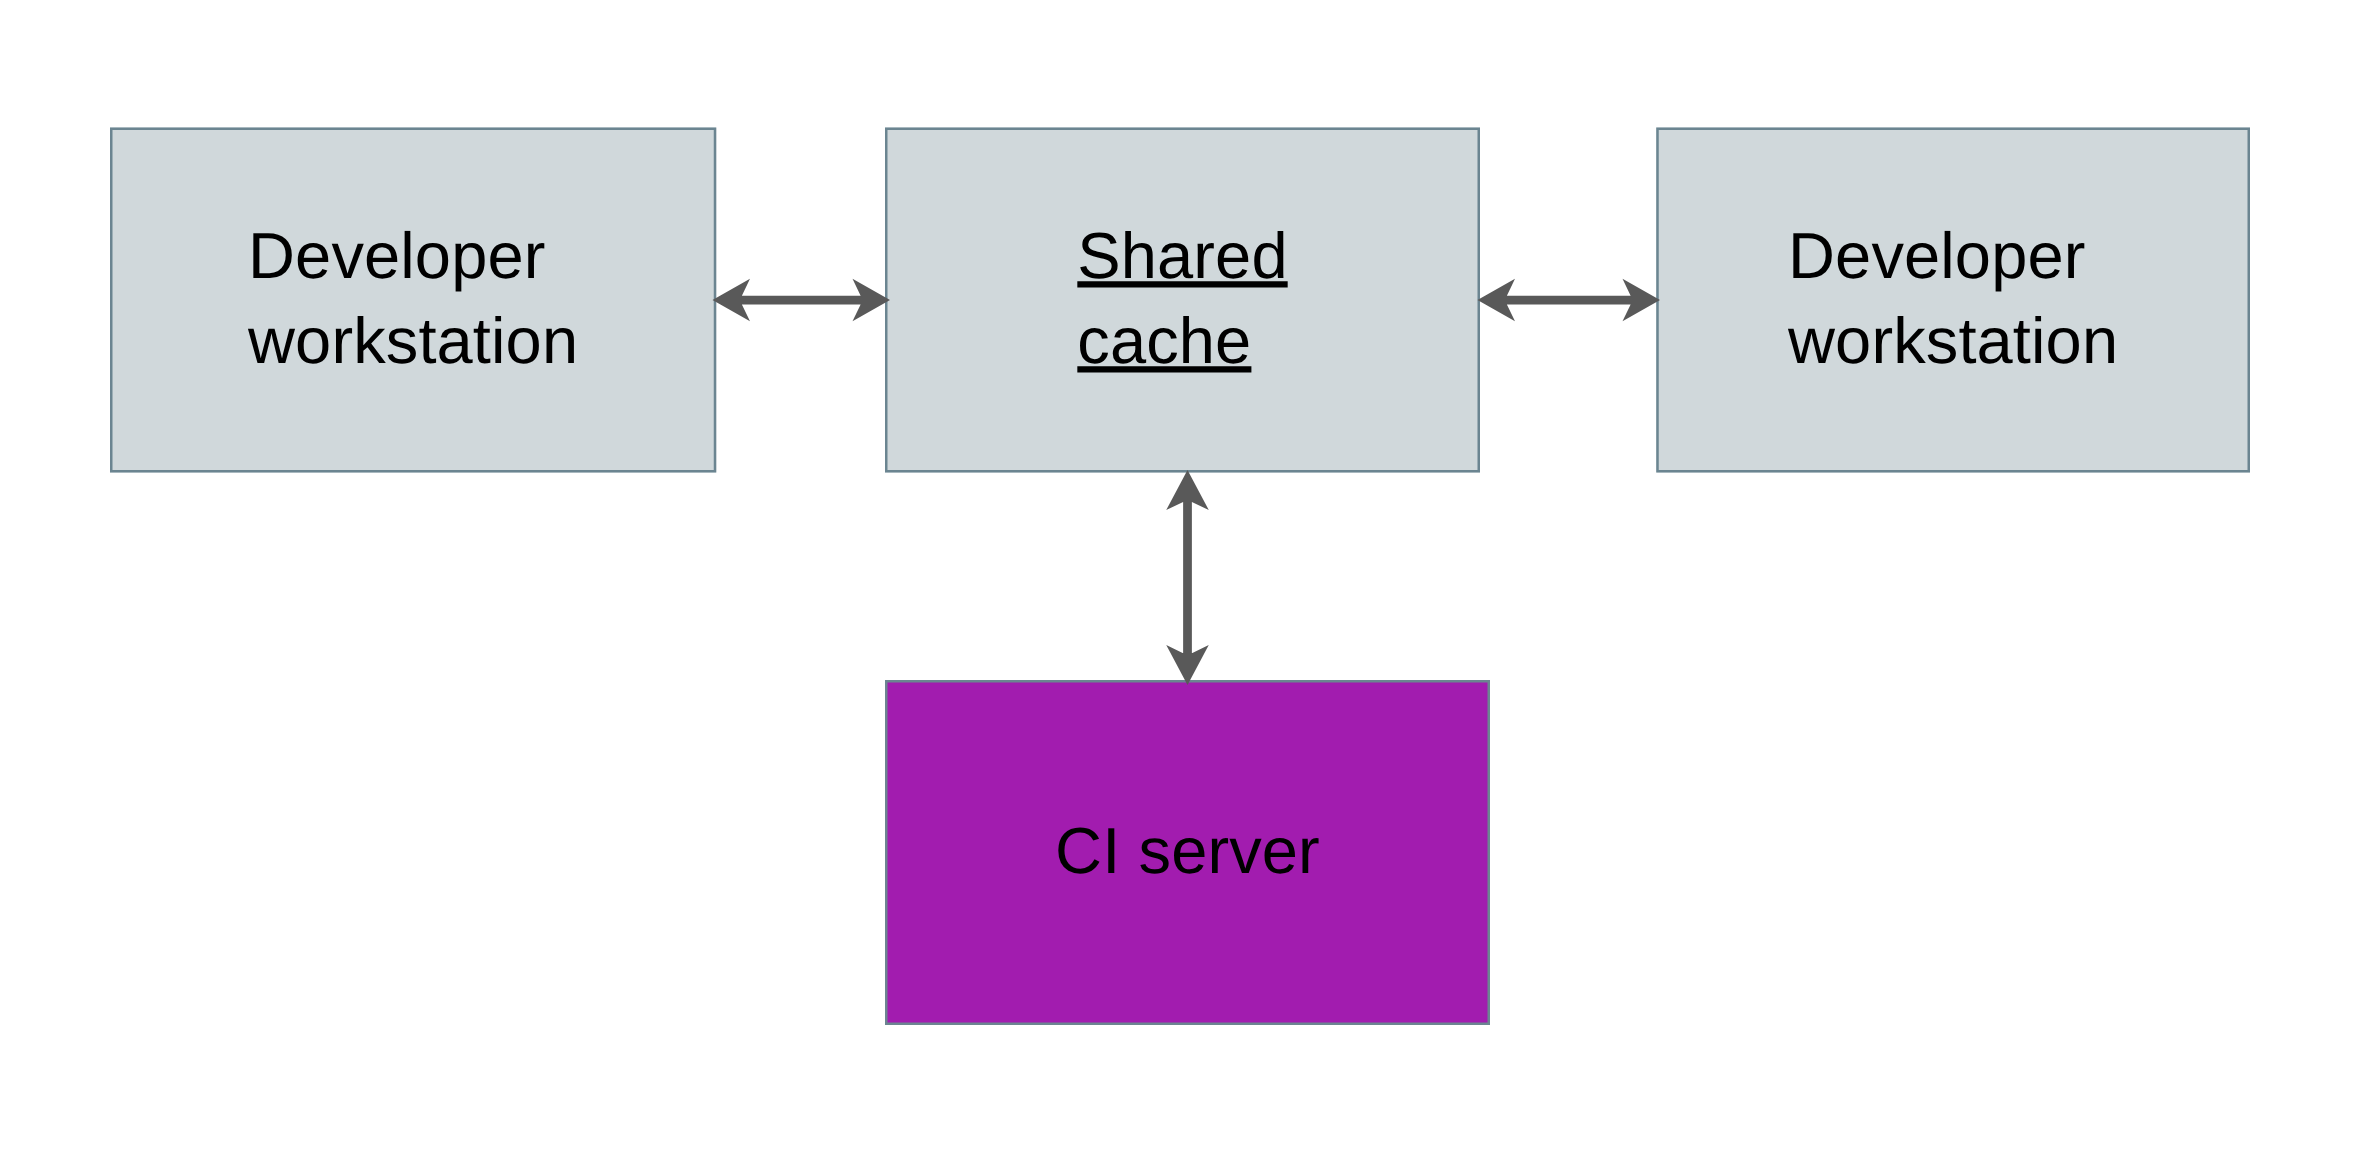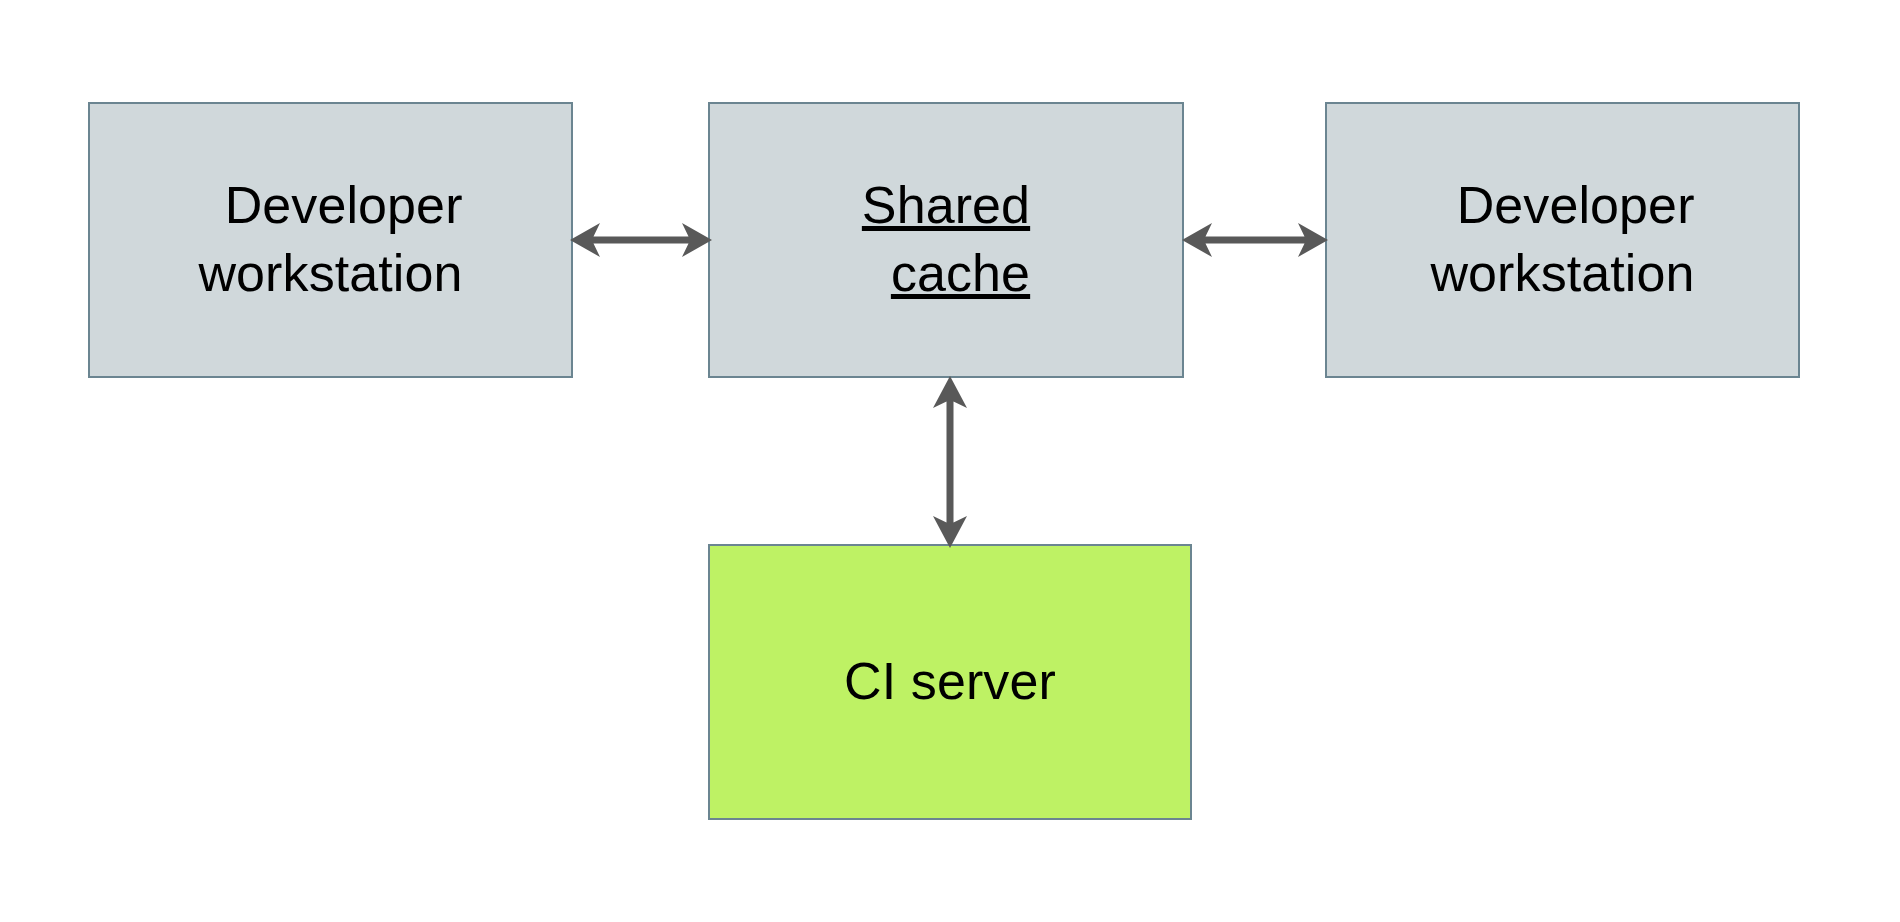--- a/index.html
+++ b/index.html
@@ -19,21 +19,21 @@
     overflow: hidden;
   }
   .node {
     position: absolute;
     box-sizing: border-box;
     background: #d0d8db;
     border: 2px solid #6b8591;
     display: flex;
     align-items: center;
     justify-content: center;
-    text-align: right;
+    text-align: left;
   }
   .node-label {
     color: #000000;
     font-size: 52px;
     line-height: 1.30;
     font-weight: 400;
     letter-spacing: 0.1px;
     white-space: pre-line;
     padding: 0 6px;
   }
@@ -65,21 +65,21 @@
   <div class="node" id="node-shared" style="background: rgb(208, 216, 219); border-color: rgb(107, 133, 145); text-decoration: underline;">
     <span class="node-label" style="color: rgb(0, 0, 0);">Shared
 cache</span>
   </div>
 
   <div class="node" id="node-dev-right" style="background: rgb(208, 216, 219); border-color: rgb(107, 133, 145);">
     <span class="node-label" style="color: rgb(0, 0, 0);">Developer
 workstation</span>
   </div>
 
-  <div class="node" id="node-ci" style="background: #bef264; border-color: rgb(107, 133, 145);">
+  <div class="node" id="node-ci" style="background: #a21caf; border-color: rgb(107, 133, 145);">
     <span class="node-label" style="color: rgb(0, 0, 0);">CI server</span>
   </div>
 
   <div class="edge" id="edge-left">
     <svg width="142" height="44" viewBox="0 0 142 44">
       <path class="edge-path" d="M 0 22
                L 30 5
                L 23.5 18.5
                L 118.5 18.5
                L 112 5

